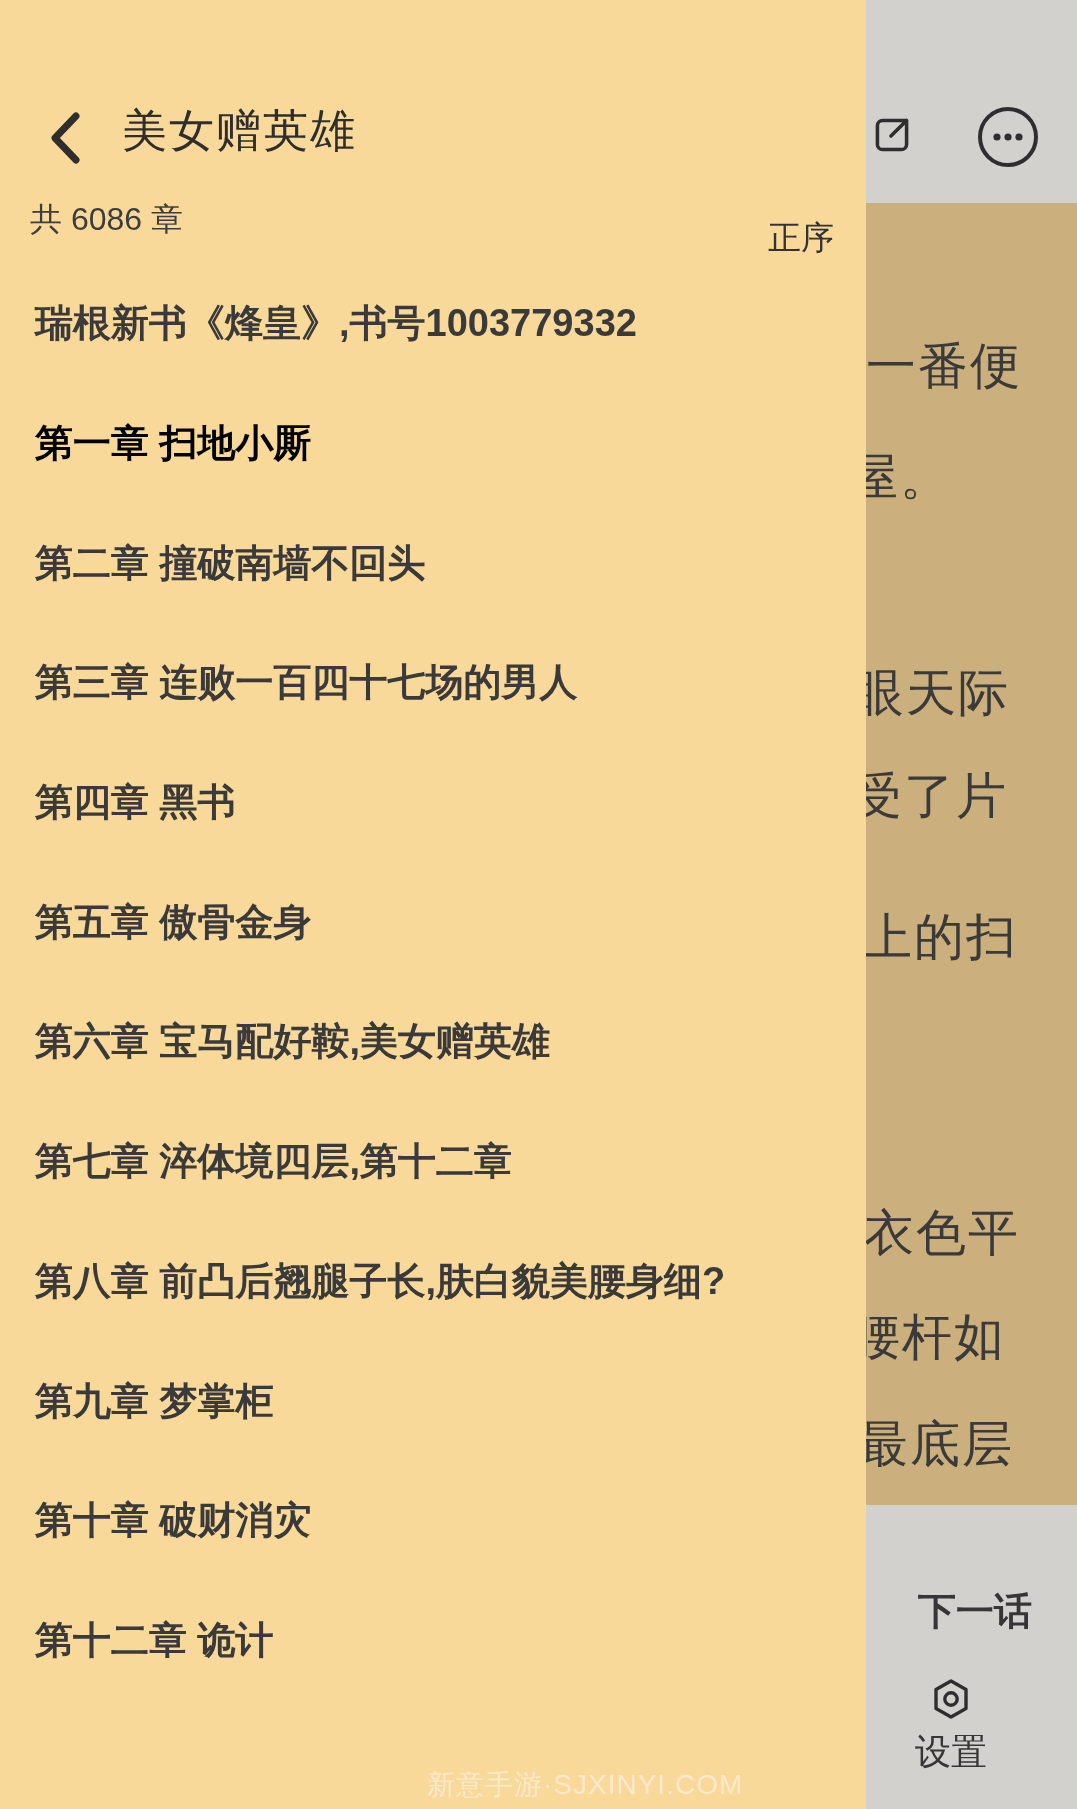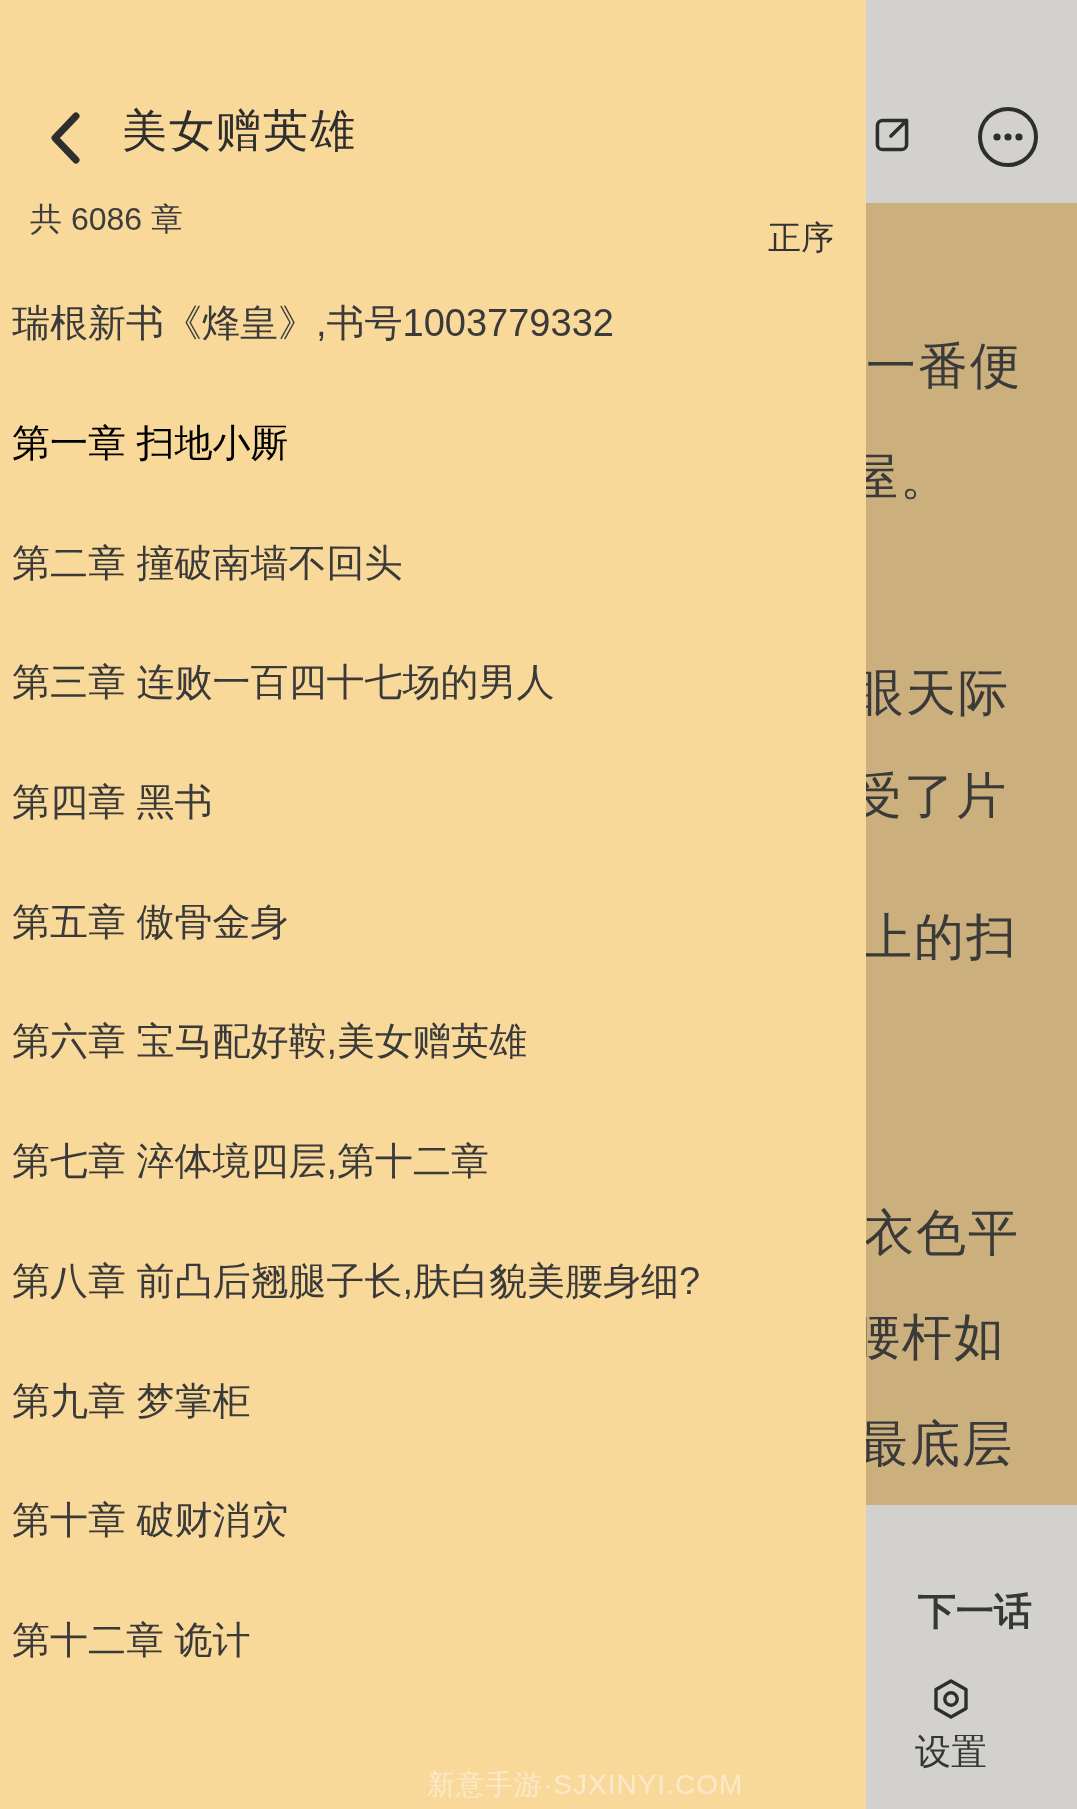--- a/index.html
+++ b/index.html
@@ -17,22 +17,22 @@
   .back-btn{position:absolute;left:48px;top:14px;width:34px;height:56px;cursor:pointer;}
   .book-title{
     position:absolute;left:122px;top:2px;font-size:45px;line-height:66px;
     color:#2E2E2E;font-weight:500;letter-spacing:2px;
   }
   .meta-row{position:absolute;left:0;top:194px;width:100%;height:42px;}
   .chapter-count{position:absolute;left:30px;top:4px;font-size:32px;color:#3D3D3D;}
   .sort-order{position:absolute;right:32px;top:2px;font-size:33px;color:#333333;cursor:pointer;margin-top:20px;}
   .chapter-list{position:absolute;left:0;top:264px;width:100%;}
   .chapter-item{
-    height:119.7px;display:flex;align-items:center;padding-left:12px;
-    font-size:38px;color:#3A3A3A;white-space:nowrap;cursor:pointer;
+    height:119.7px;display:flex;align-items:center;padding-left:35px;
+    font-size:38px;color:#3A3A3A;white-space:nowrap;cursor:pointer;font-weight:bold;
   }
   .chapter-item.active{color:#000000;text-align:center;}
   
   .underlay{
     position:absolute;left:866px;top:0;width:211px;height:1809px;
     background:#CBAF7C;overflow:hidden;
   }
   .top-toolbar{
     position:absolute;left:0;top:0;width:211px;height:203px;background:#D2D1CE;
   }

